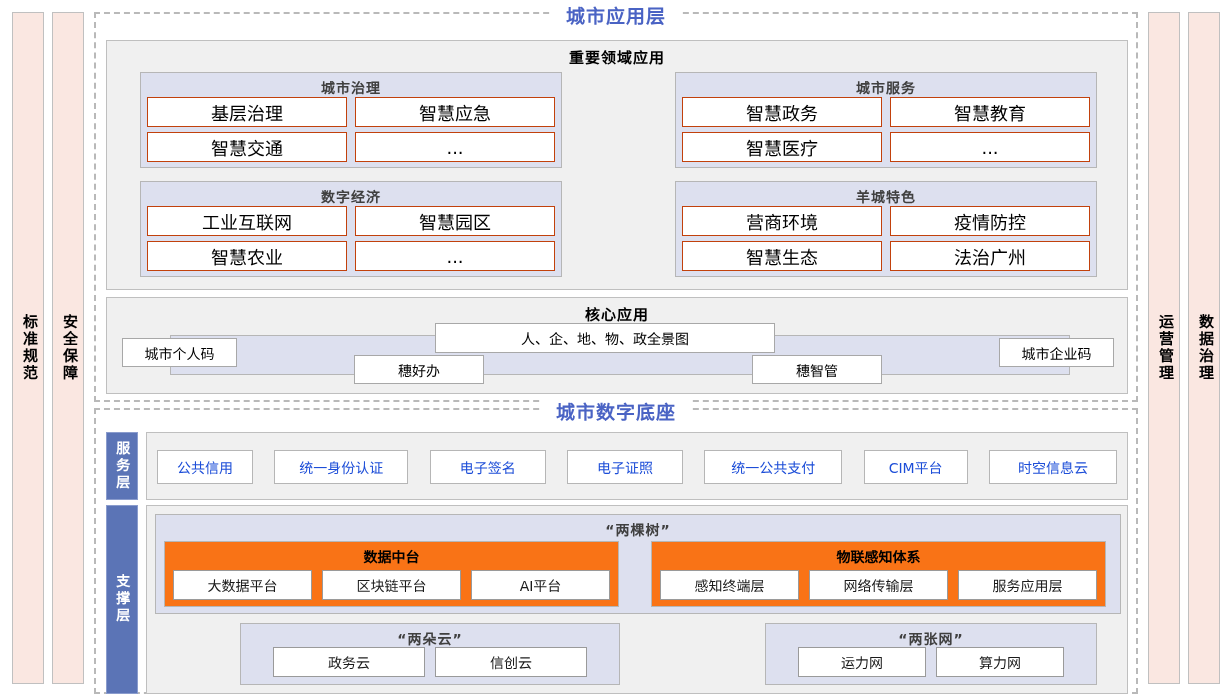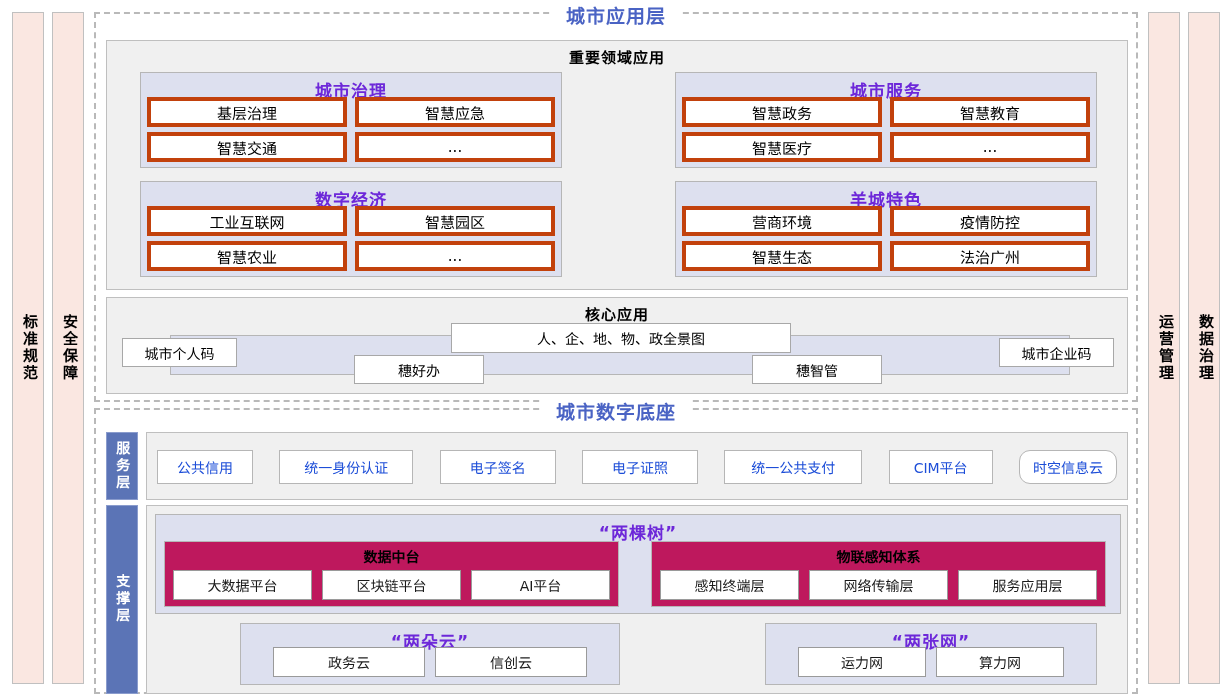--- a/index.html
+++ b/index.html
@@ -77,42 +77,42 @@
 
   
   .group{
     position:absolute;
     background:#dde0ef;
     border:1px solid #b6b6b6;
     box-sizing:border-box;
   }
   .group-title{
     text-align:center;
-    font-size:17px;
-    font-weight:bold;
-    color:#6d28d9;
+    font-size:14px;
+    font-weight:bold;
+    color:#404040;
     padding-top:4px;
     letter-spacing:1px;
   }
   .cells{
     position:absolute;
     left:6px;right:6px;top:24px;bottom:5px;
     display:grid;
     grid-template-columns:1fr 1fr;
     grid-auto-rows:1fr;
     gap:5px 8px;
   }
   .cell{
     background:#ffffff;
-    border:4px solid #c2410c;
-    box-sizing:border-box;
-    display:flex;
-    align-items:center;
-    justify-content:center;
-    font-size:15px;
+    border:1px solid #c2410c;
+    box-sizing:border-box;
+    display:flex;
+    align-items:center;
+    justify-content:center;
+    font-size:18px;
     color:#000;
     white-space:nowrap;
   }
 
   
   .core-band{
     position:absolute;
     background:#dde0ef;
     border:1px solid #b6b6b6;
     box-sizing:border-box;
@@ -168,21 +168,21 @@
     justify-content:center;
     font-size:14px;
     color:#1d4ed8;
     white-space:nowrap;
     padding:0 12px;
   }
 
   
   .subgroup{
     position:absolute;
-    background:#be185d;
+    background:#f97316;
     border:1px solid #b6b6b6;
     box-sizing:border-box;
   }
   .subgroup-title{
     text-align:center;
     font-size:14px;
     font-weight:bold;
     padding-top:4px;
     color:#000;
   }
@@ -276,21 +276,21 @@
           <div class="cell">法治广州</div>
         </div>
       </div>
     </div>
 
     <div class="panel" style="left:10px;top:283px;width:1022px;height:97px;">
       <div class="panel-title">核心应用</div>
 
       <div class="core-band" style="left:63px;top:37px;width:900px;height:40px;"></div>
 
-      <div class="chip" style="left:344px;top:25px;width:340px;height:30px;">人、企、地、物、政全景图</div>
+      <div class="chip" style="left:328px;top:25px;width:340px;height:30px;">人、企、地、物、政全景图</div>
 
       <div class="chip" style="left:15px;top:40px;width:115px;height:29px;">城市个人码</div>
 
       <div class="chip" style="left:247px;top:57px;width:130px;height:29px;">穗好办</div>
 
       <div class="chip" style="left:645px;top:57px;width:130px;height:29px;">穗智管</div>
 
       <div class="chip" style="left:892px;top:40px;width:115px;height:29px;">城市企业码</div>
     </div>
   </div>
@@ -303,21 +303,21 @@
     </div>
 
     <div class="panel" style="left:50px;top:22px;width:982px;height:68px;">
       <div class="srow" style="left:10px;right:10px;top:17px;">
         <div class="sbox" style="width:96px;">公共信用</div>
         <div class="sbox" style="width:134px;">统一身份认证</div>
         <div class="sbox" style="width:116px;">电子签名</div>
         <div class="sbox" style="width:116px;">电子证照</div>
         <div class="sbox" style="width:138px;">统一公共支付</div>
         <div class="sbox" style="width:104px;">CIM平台</div>
-        <div class="sbox" style="width:98px;border-radius:11px;">时空信息云</div>
+        <div class="sbox" style="width:128px;">时空信息云</div>
       </div>
     </div>
 
     <div class="vtab" style="left:10px;top:95px;width:32px;height:189px;">
       <span class="vtext">支撑层</span>
     </div>
 
     <div class="panel" style="left:50px;top:95px;width:982px;height:189px;">
 
       <div class="group" style="left:8px;top:8px;width:966px;height:100px;">

